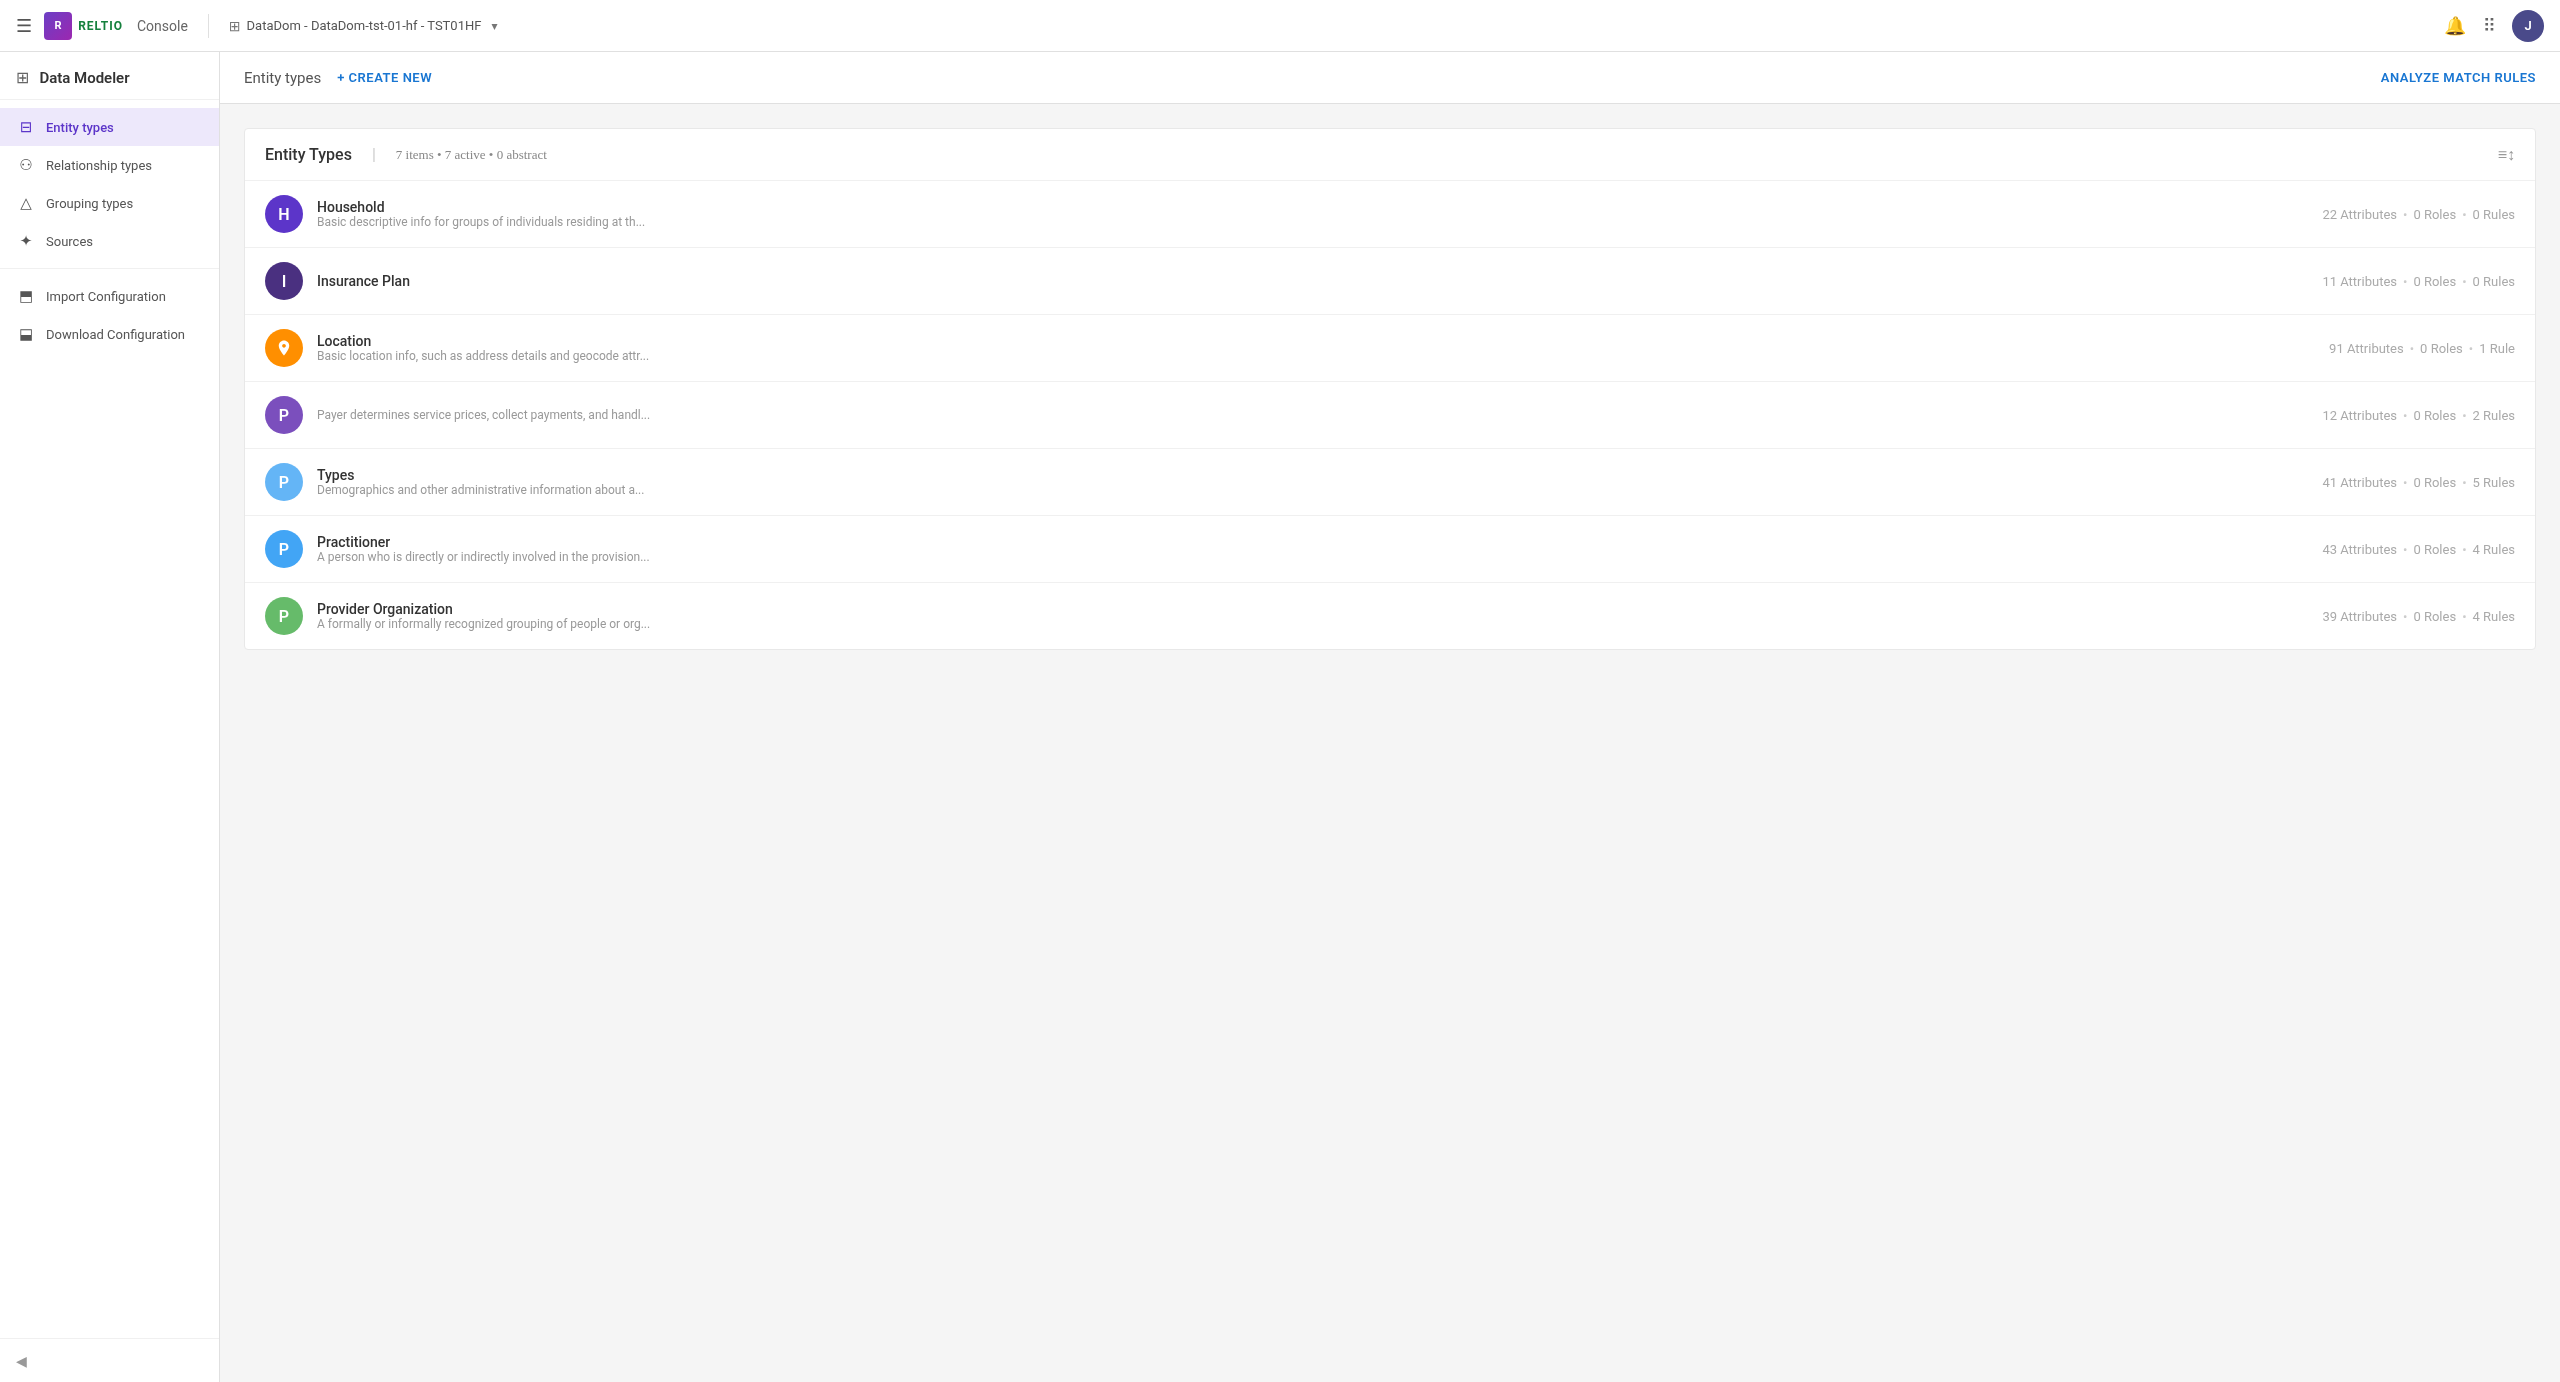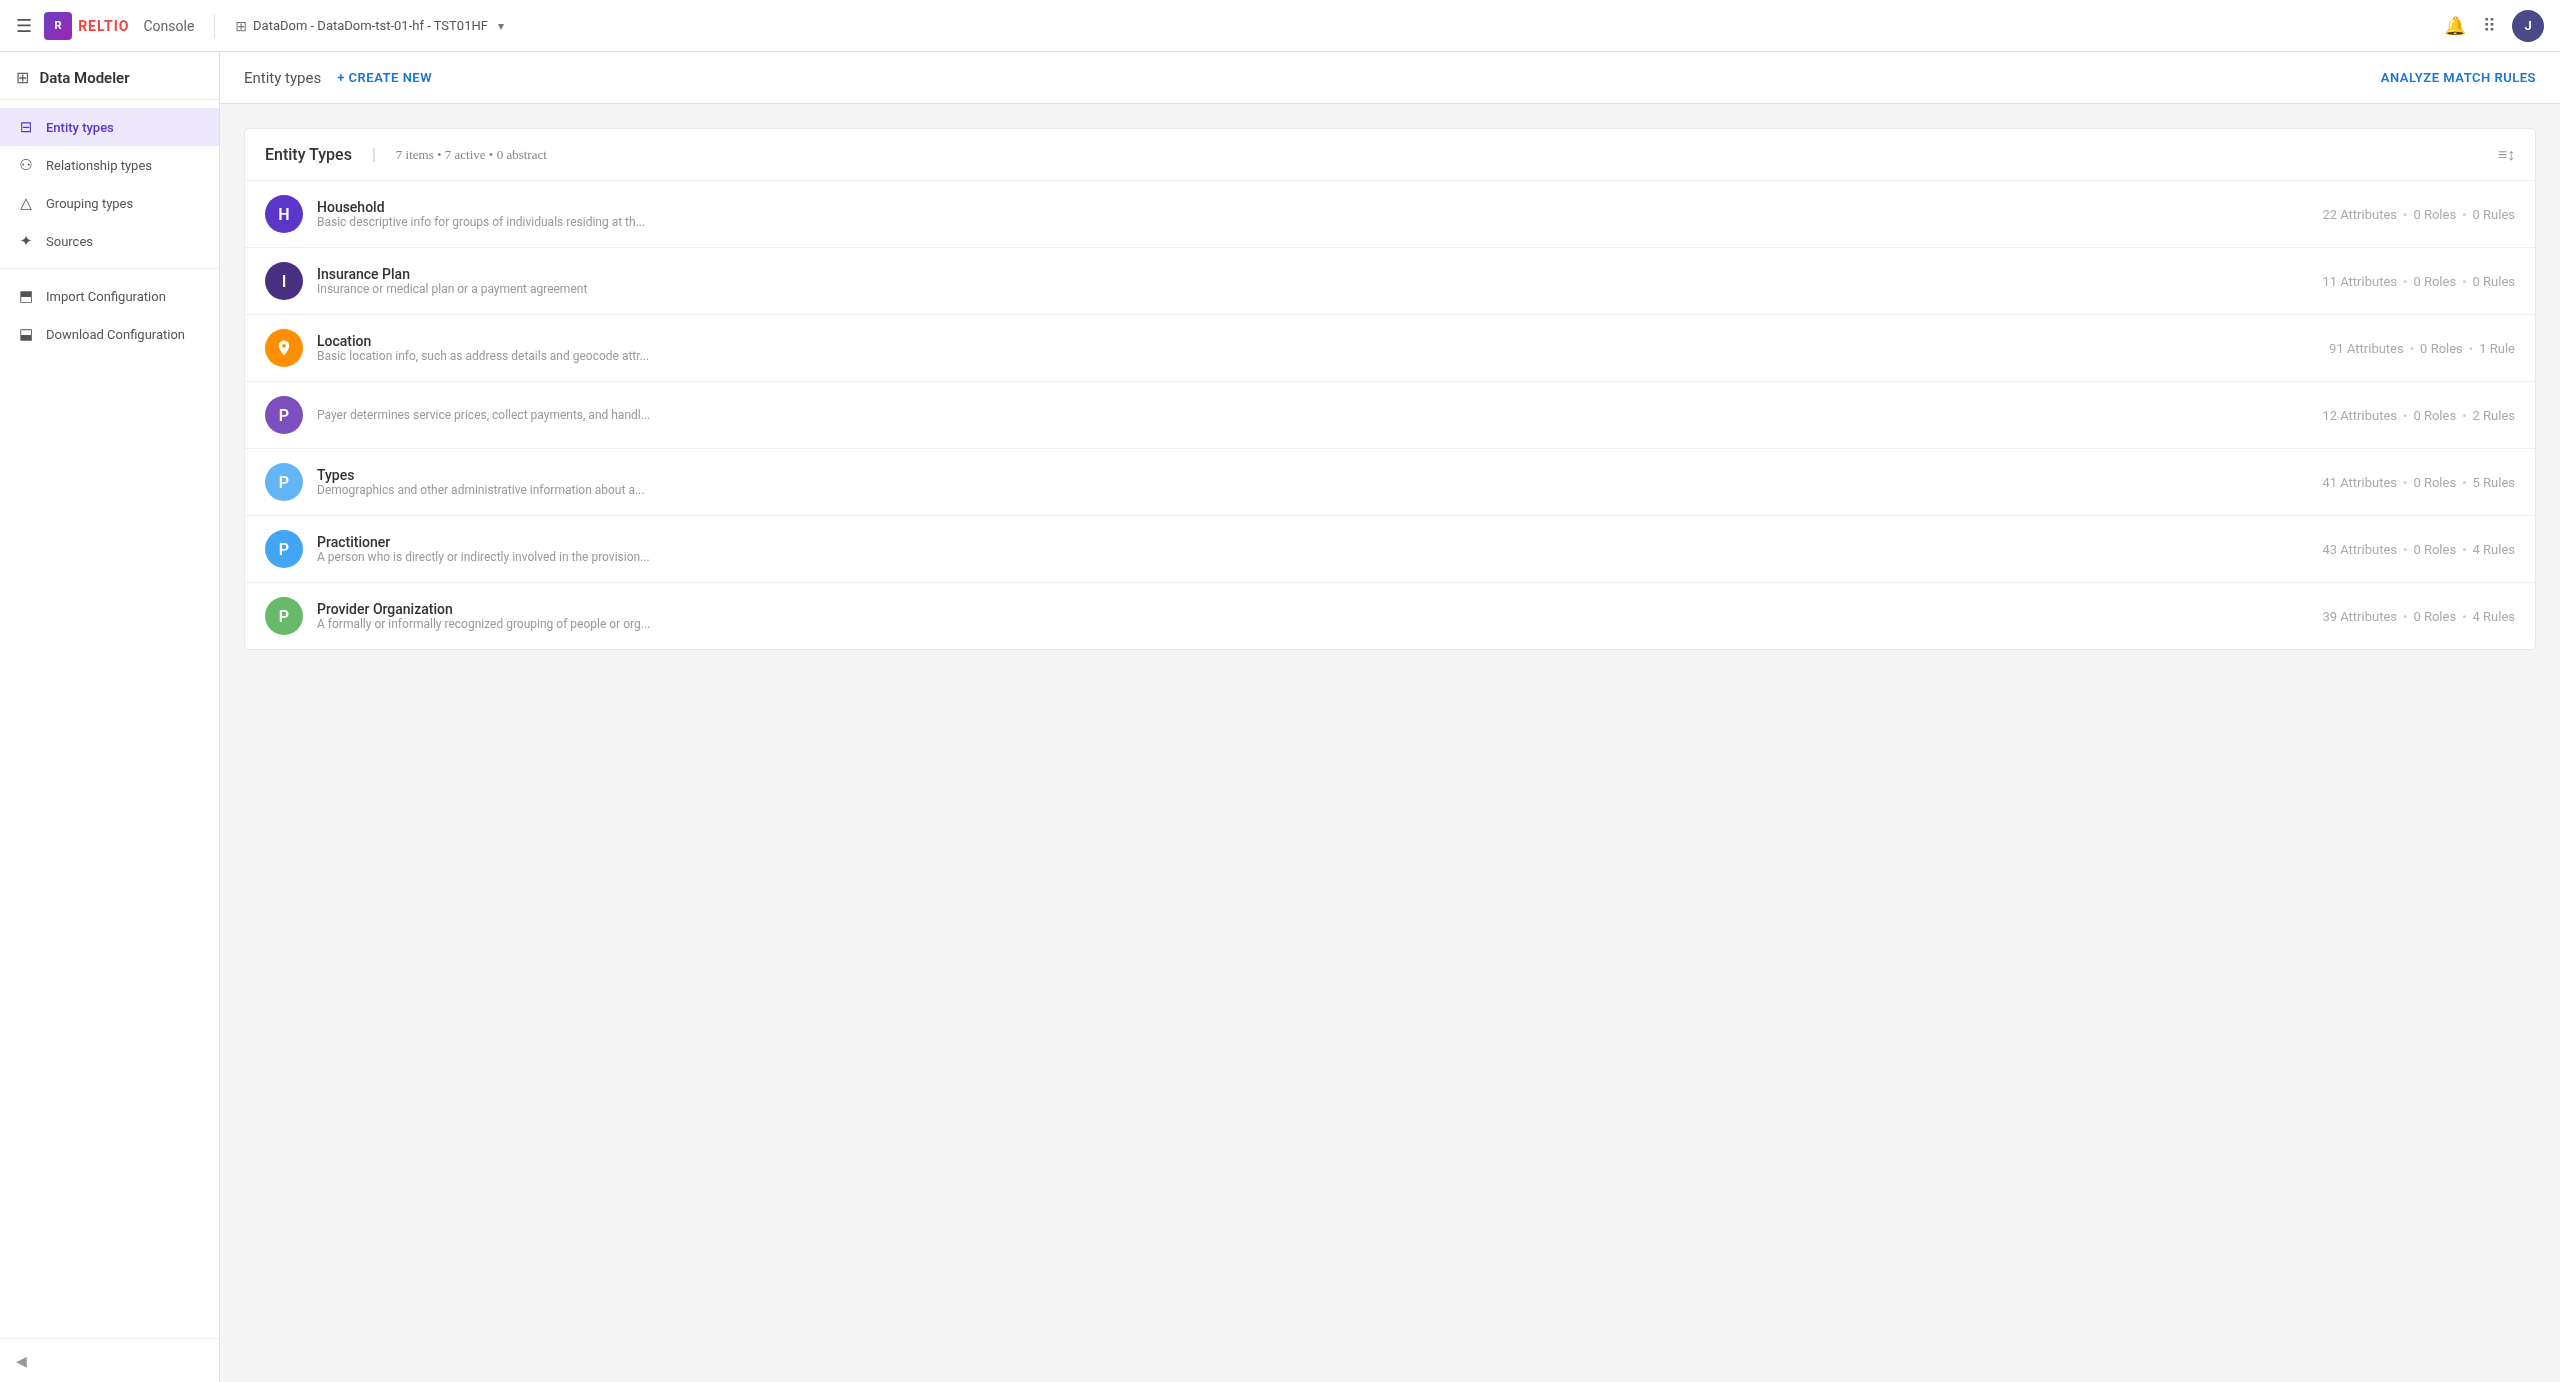--- a/index.html
+++ b/index.html
@@ -20,21 +20,21 @@
     }
     .topbar-menu-icon { color: #555; cursor: pointer; font-size: 18px; }
     .topbar-logo { display: flex; align-items: center; gap: 6px; }
     .topbar-logo-icon {
       width: 28px; height: 28px;
       background: linear-gradient(135deg, #6c3fc5, #9c27b0);
       border-radius: 4px;
       display: flex; align-items: center; justify-content: center;
       color: white; font-weight: bold; font-size: 11px;
     }
-    .topbar-logo-text { font-weight: 700; font-size: 14px; color: #ef4444; letter-spacing: 1px; text-align: right; }
+    .topbar-logo-text { font-weight: 700; font-size: 12px; color: #15803d; letter-spacing: 1px; text-align: right; }
     .topbar-console { color: #666; font-size: 14px; margin-left: 2px; }
     .topbar-divider { width: 1px; height: 24px; background: #e0e0e0; margin: 0 8px; }
     .topbar-tenant { display: flex; align-items: center; gap: 6px; color: #555; font-size: 13px; }
     .topbar-tenant-icon { color: #777; font-size: 14px; }
     .topbar-tenant-arrow { color: #777; font-size: 12px; margin-left: 4px; }
     .topbar-spacer { flex: 1; }
     .topbar-actions { display: flex; align-items: center; gap: 16px; }
     .topbar-bell { color: #666; font-size: 18px; cursor: pointer; }
     .topbar-grid { color: #666; font-size: 18px; cursor: pointer; }
     .topbar-avatar {
@@ -288,21 +288,20 @@
                 <span class="entity-stats-dot">•</span>
                 <span>0 Roles</span>
                 <span class="entity-stats-dot">•</span>
                 <span>0 Rules</span>
               </div>
             </div>
             <div class="entity-row">
               <div class="entity-avatar avatar-dark-purple">I</div>
               <div class="entity-info">
                 <div class="entity-name">Insurance Plan</div>
-                <div class="entity-desc">Insurance or medical plan or a payment agreement</div>
               </div>
               <div class="entity-stats">
                 <span>11 Attributes</span>
                 <span class="entity-stats-dot">•</span>
                 <span>0 Roles</span>
                 <span class="entity-stats-dot">•</span>
                 <span>0 Rules</span>
               </div>
             </div>
             <div class="entity-row">

